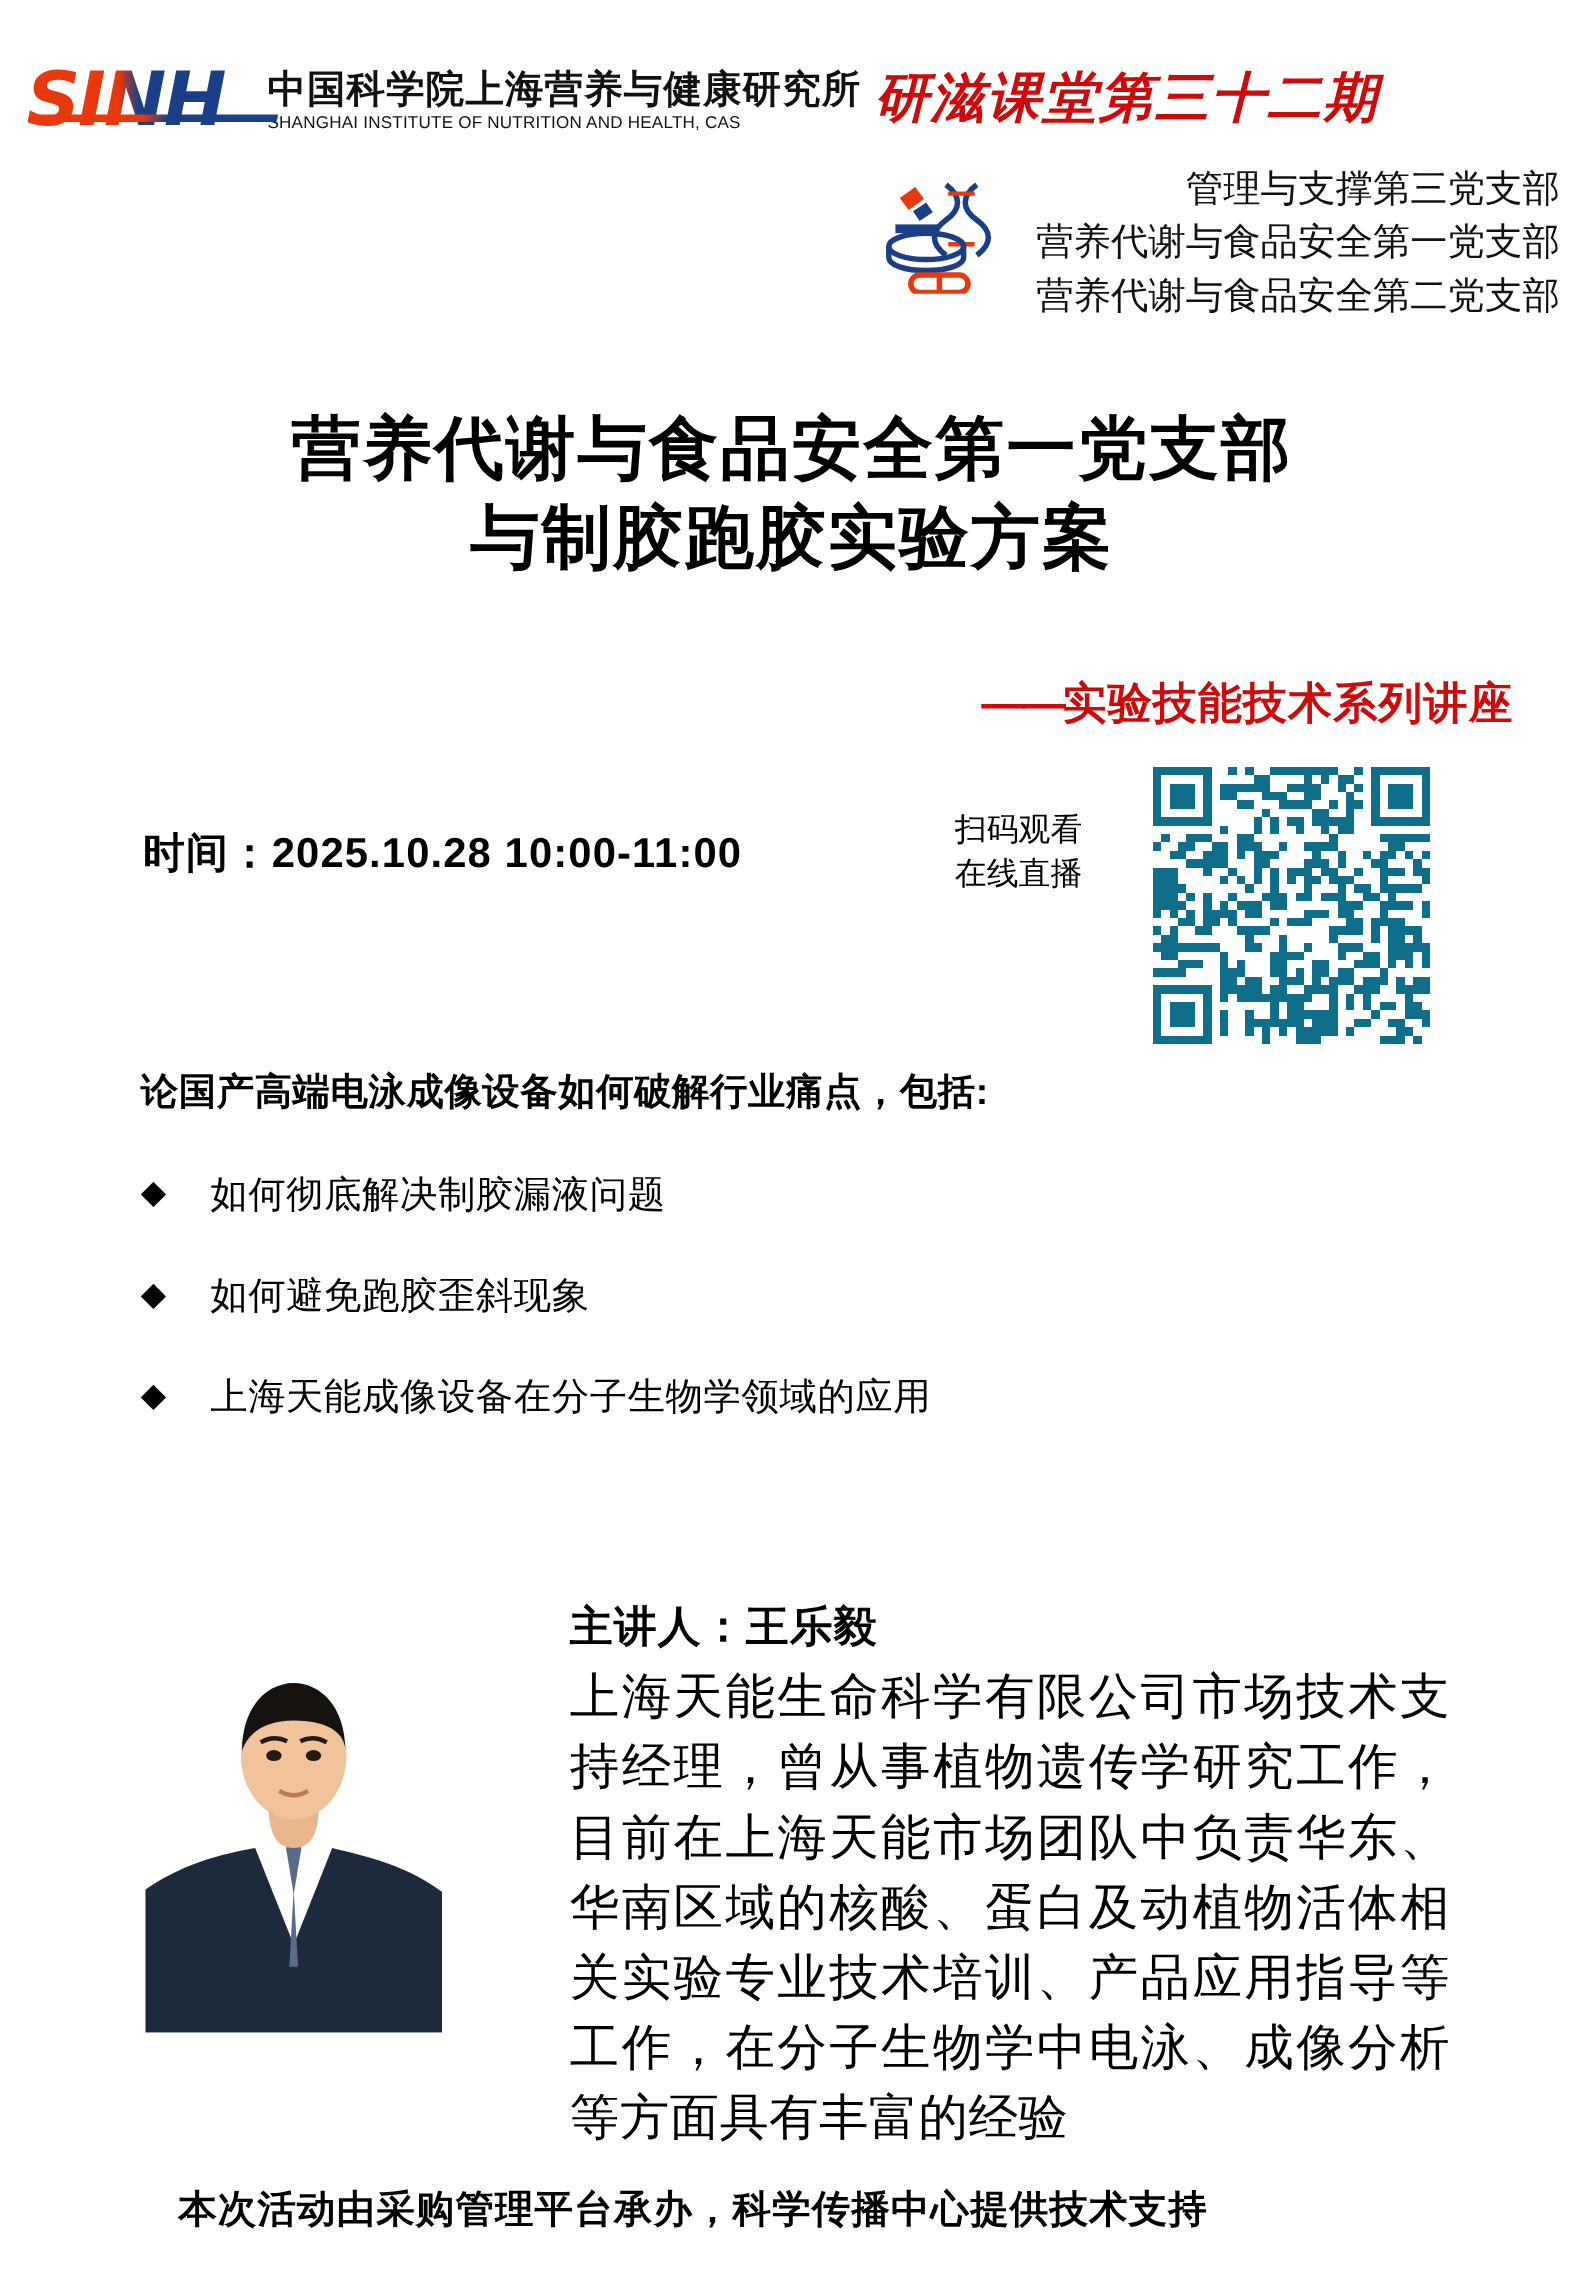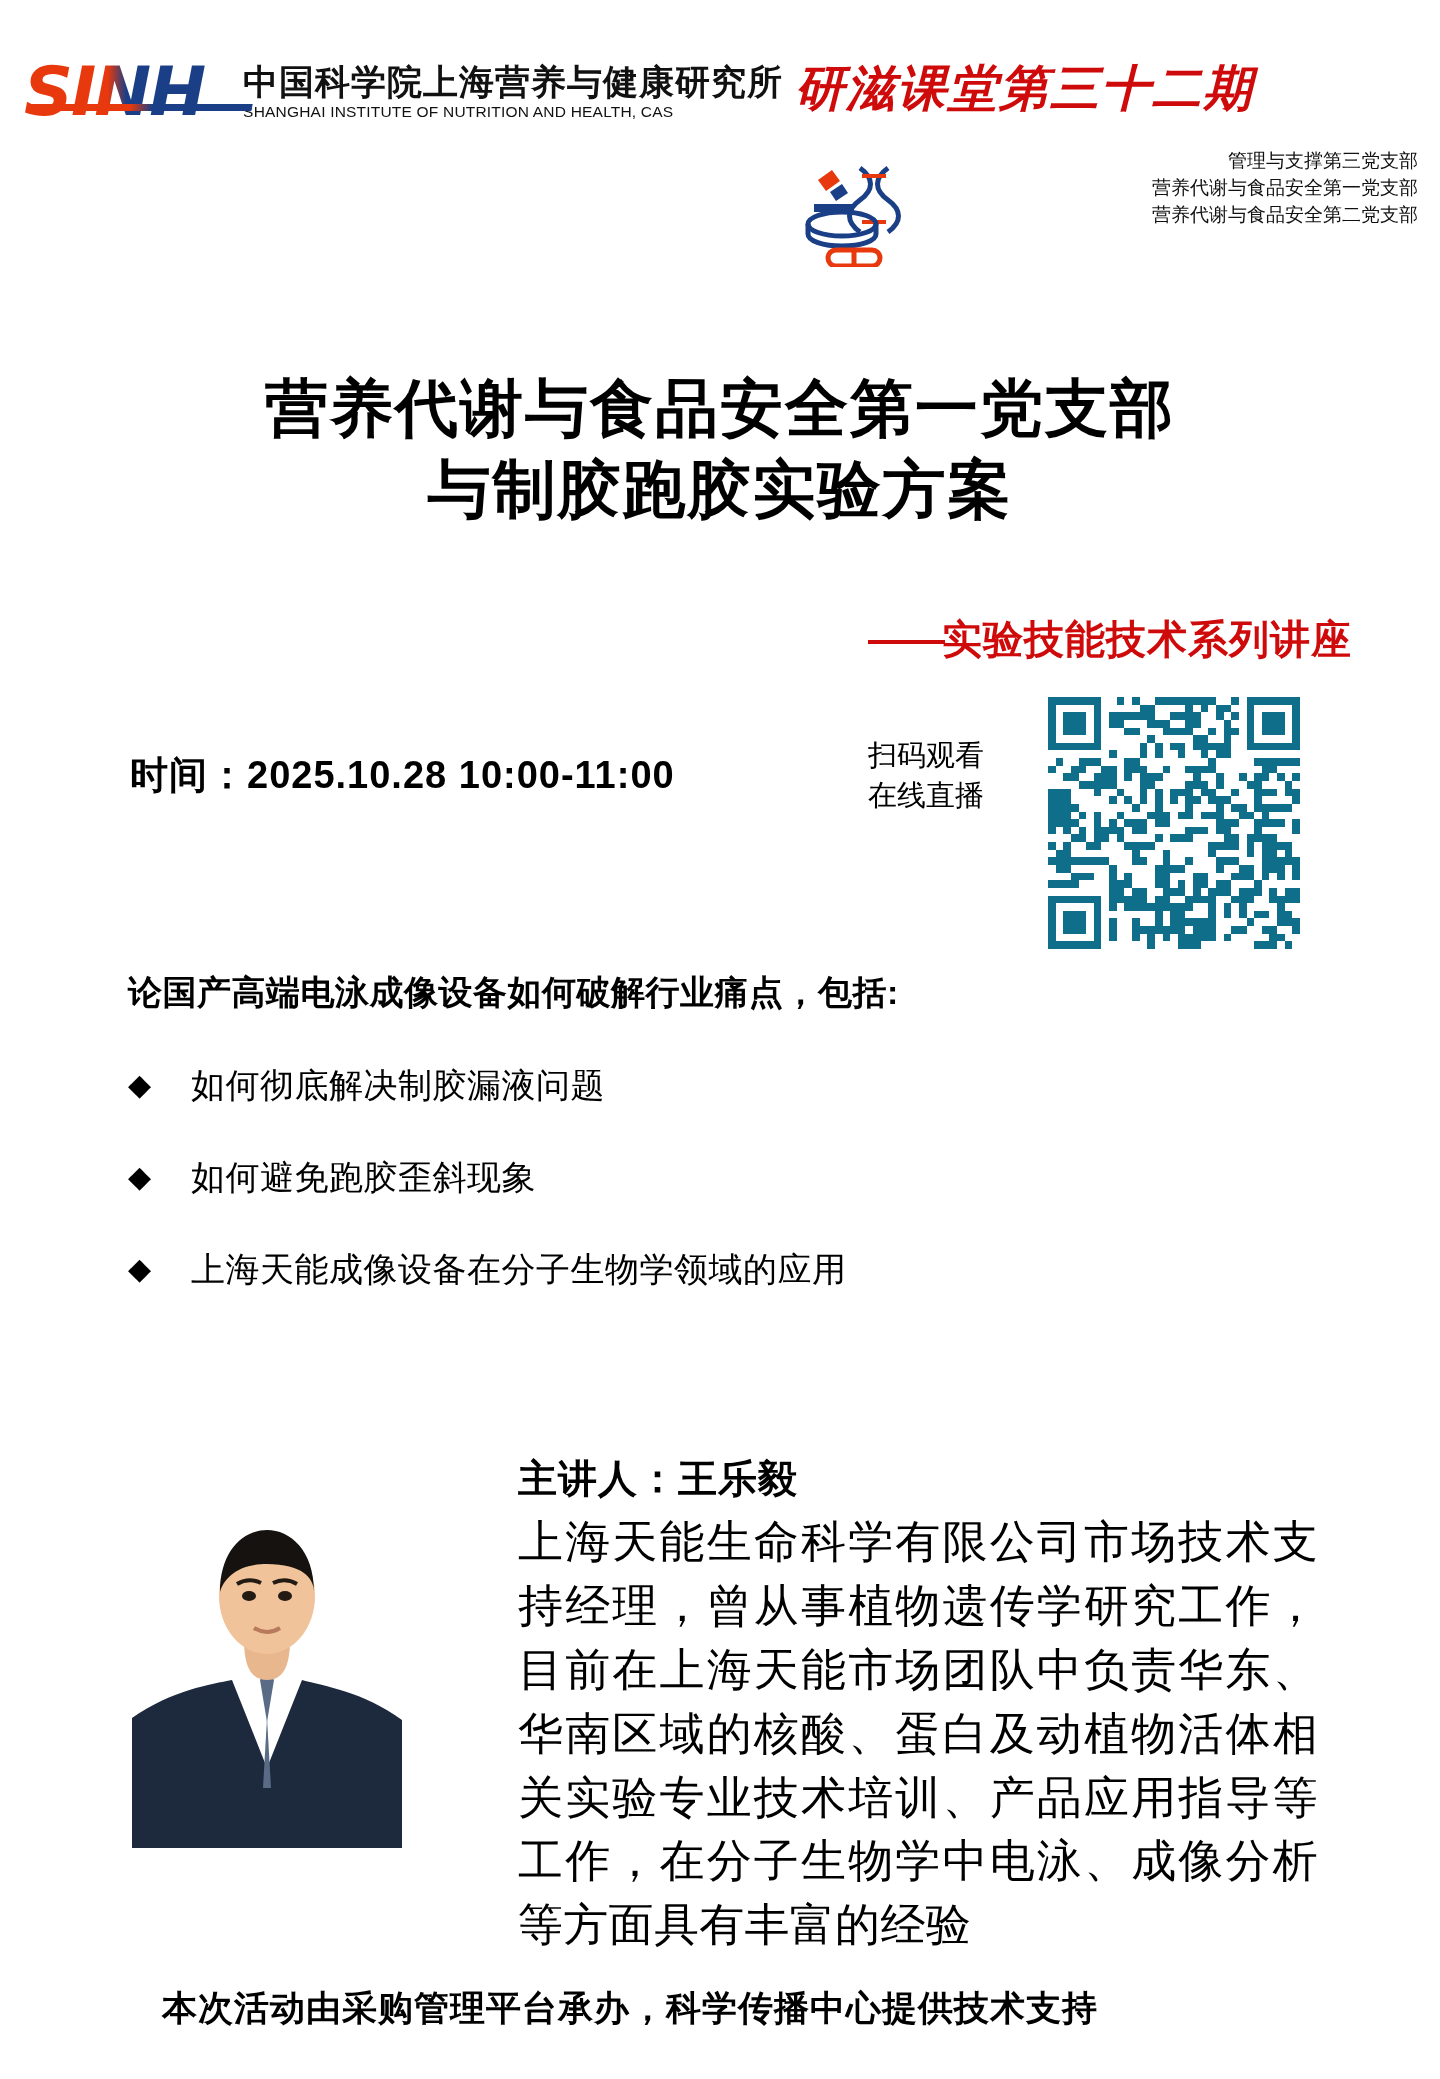--- a/index.html
+++ b/index.html
@@ -92,21 +92,21 @@
 
   
   .branches {
     position: absolute;
     right: 22px;
     top: 148px;
     text-align: right;
     line-height: 1.42;
   }
   .branch-line {
-    font-size: 19px;
+    font-size: 34px;
     color: #111;
     white-space: nowrap;
   }
 
   .bio-icon {
     position: absolute;
     left: 800px;
     top: 152px;
     width: 110px;
     height: 115px;
@@ -124,21 +124,21 @@
     line-height: 1.28;
     letter-spacing: 2px;
     color: #000;
   }
   .subtitle {
     position: absolute;
     top: 612px;
     left: 0;
     width: 1440px;
     text-align: right;
-    padding-right: 88px;
+    padding-right: 64px;
     box-sizing: border-box;
     font-size: 40px;
     font-weight: bold;
     color: #cf0a0a;
     letter-spacing: 1px;
   }
   .dash {
     letter-spacing: -3px;
   }
 

